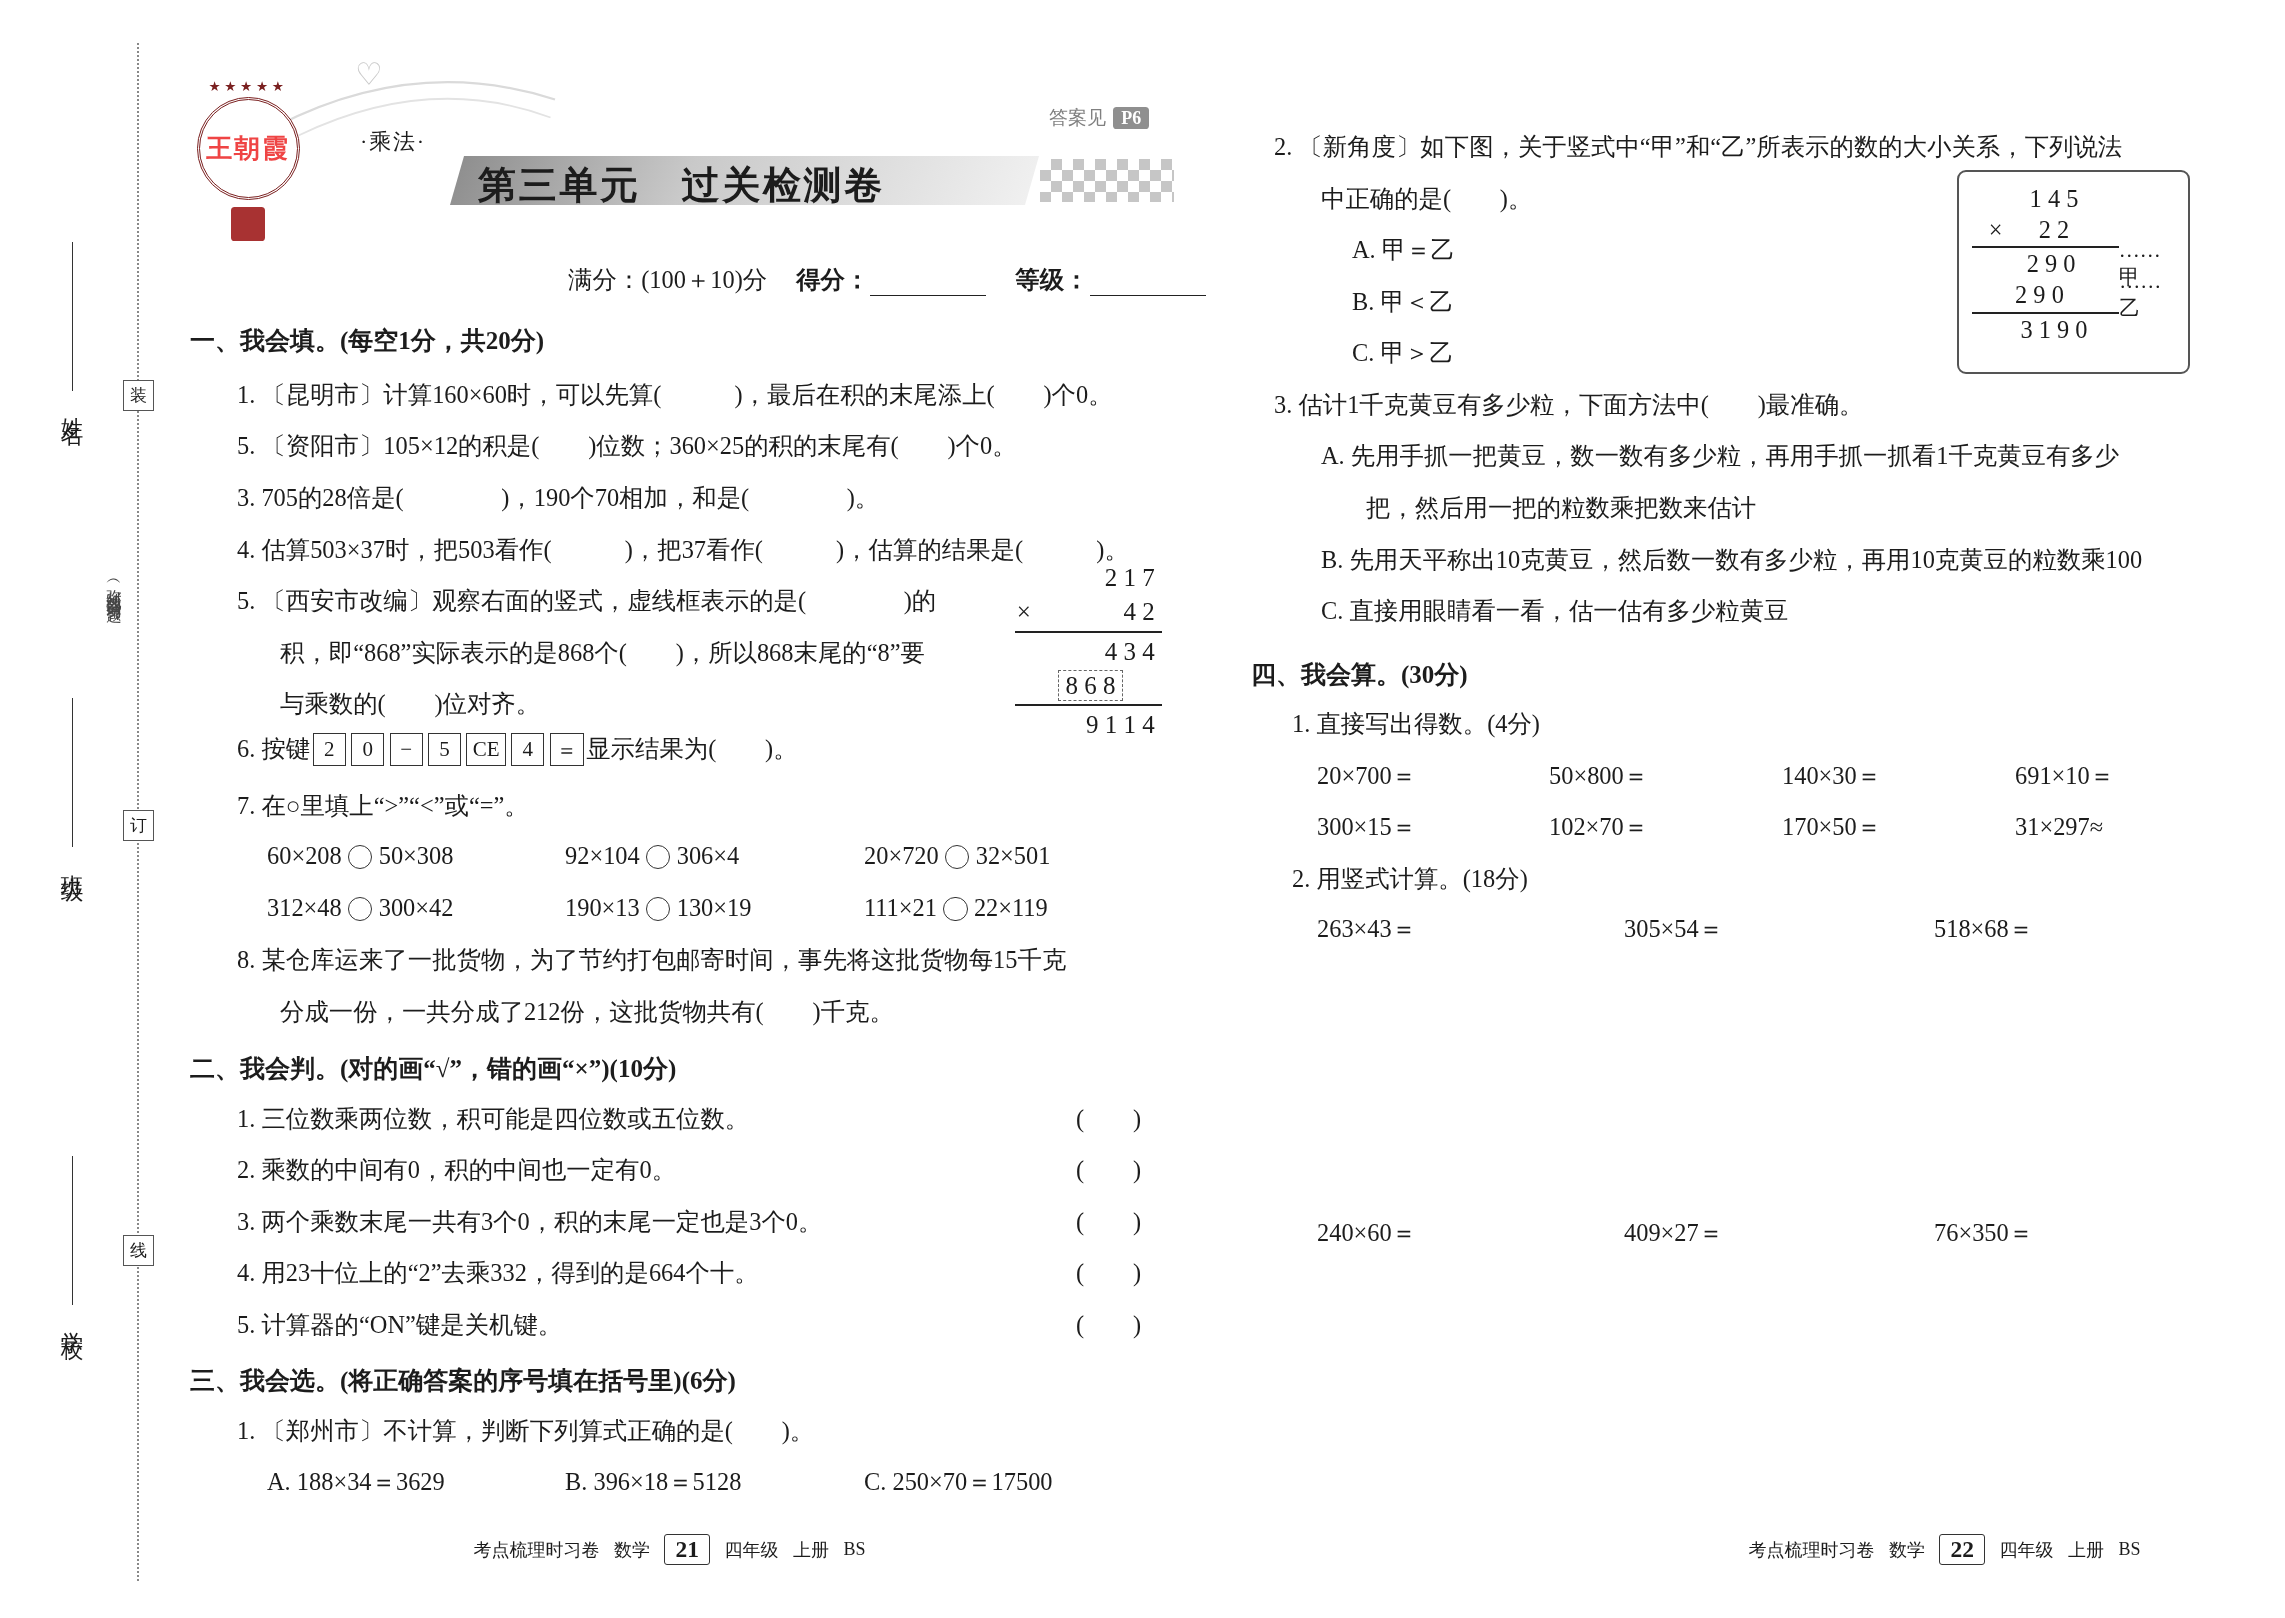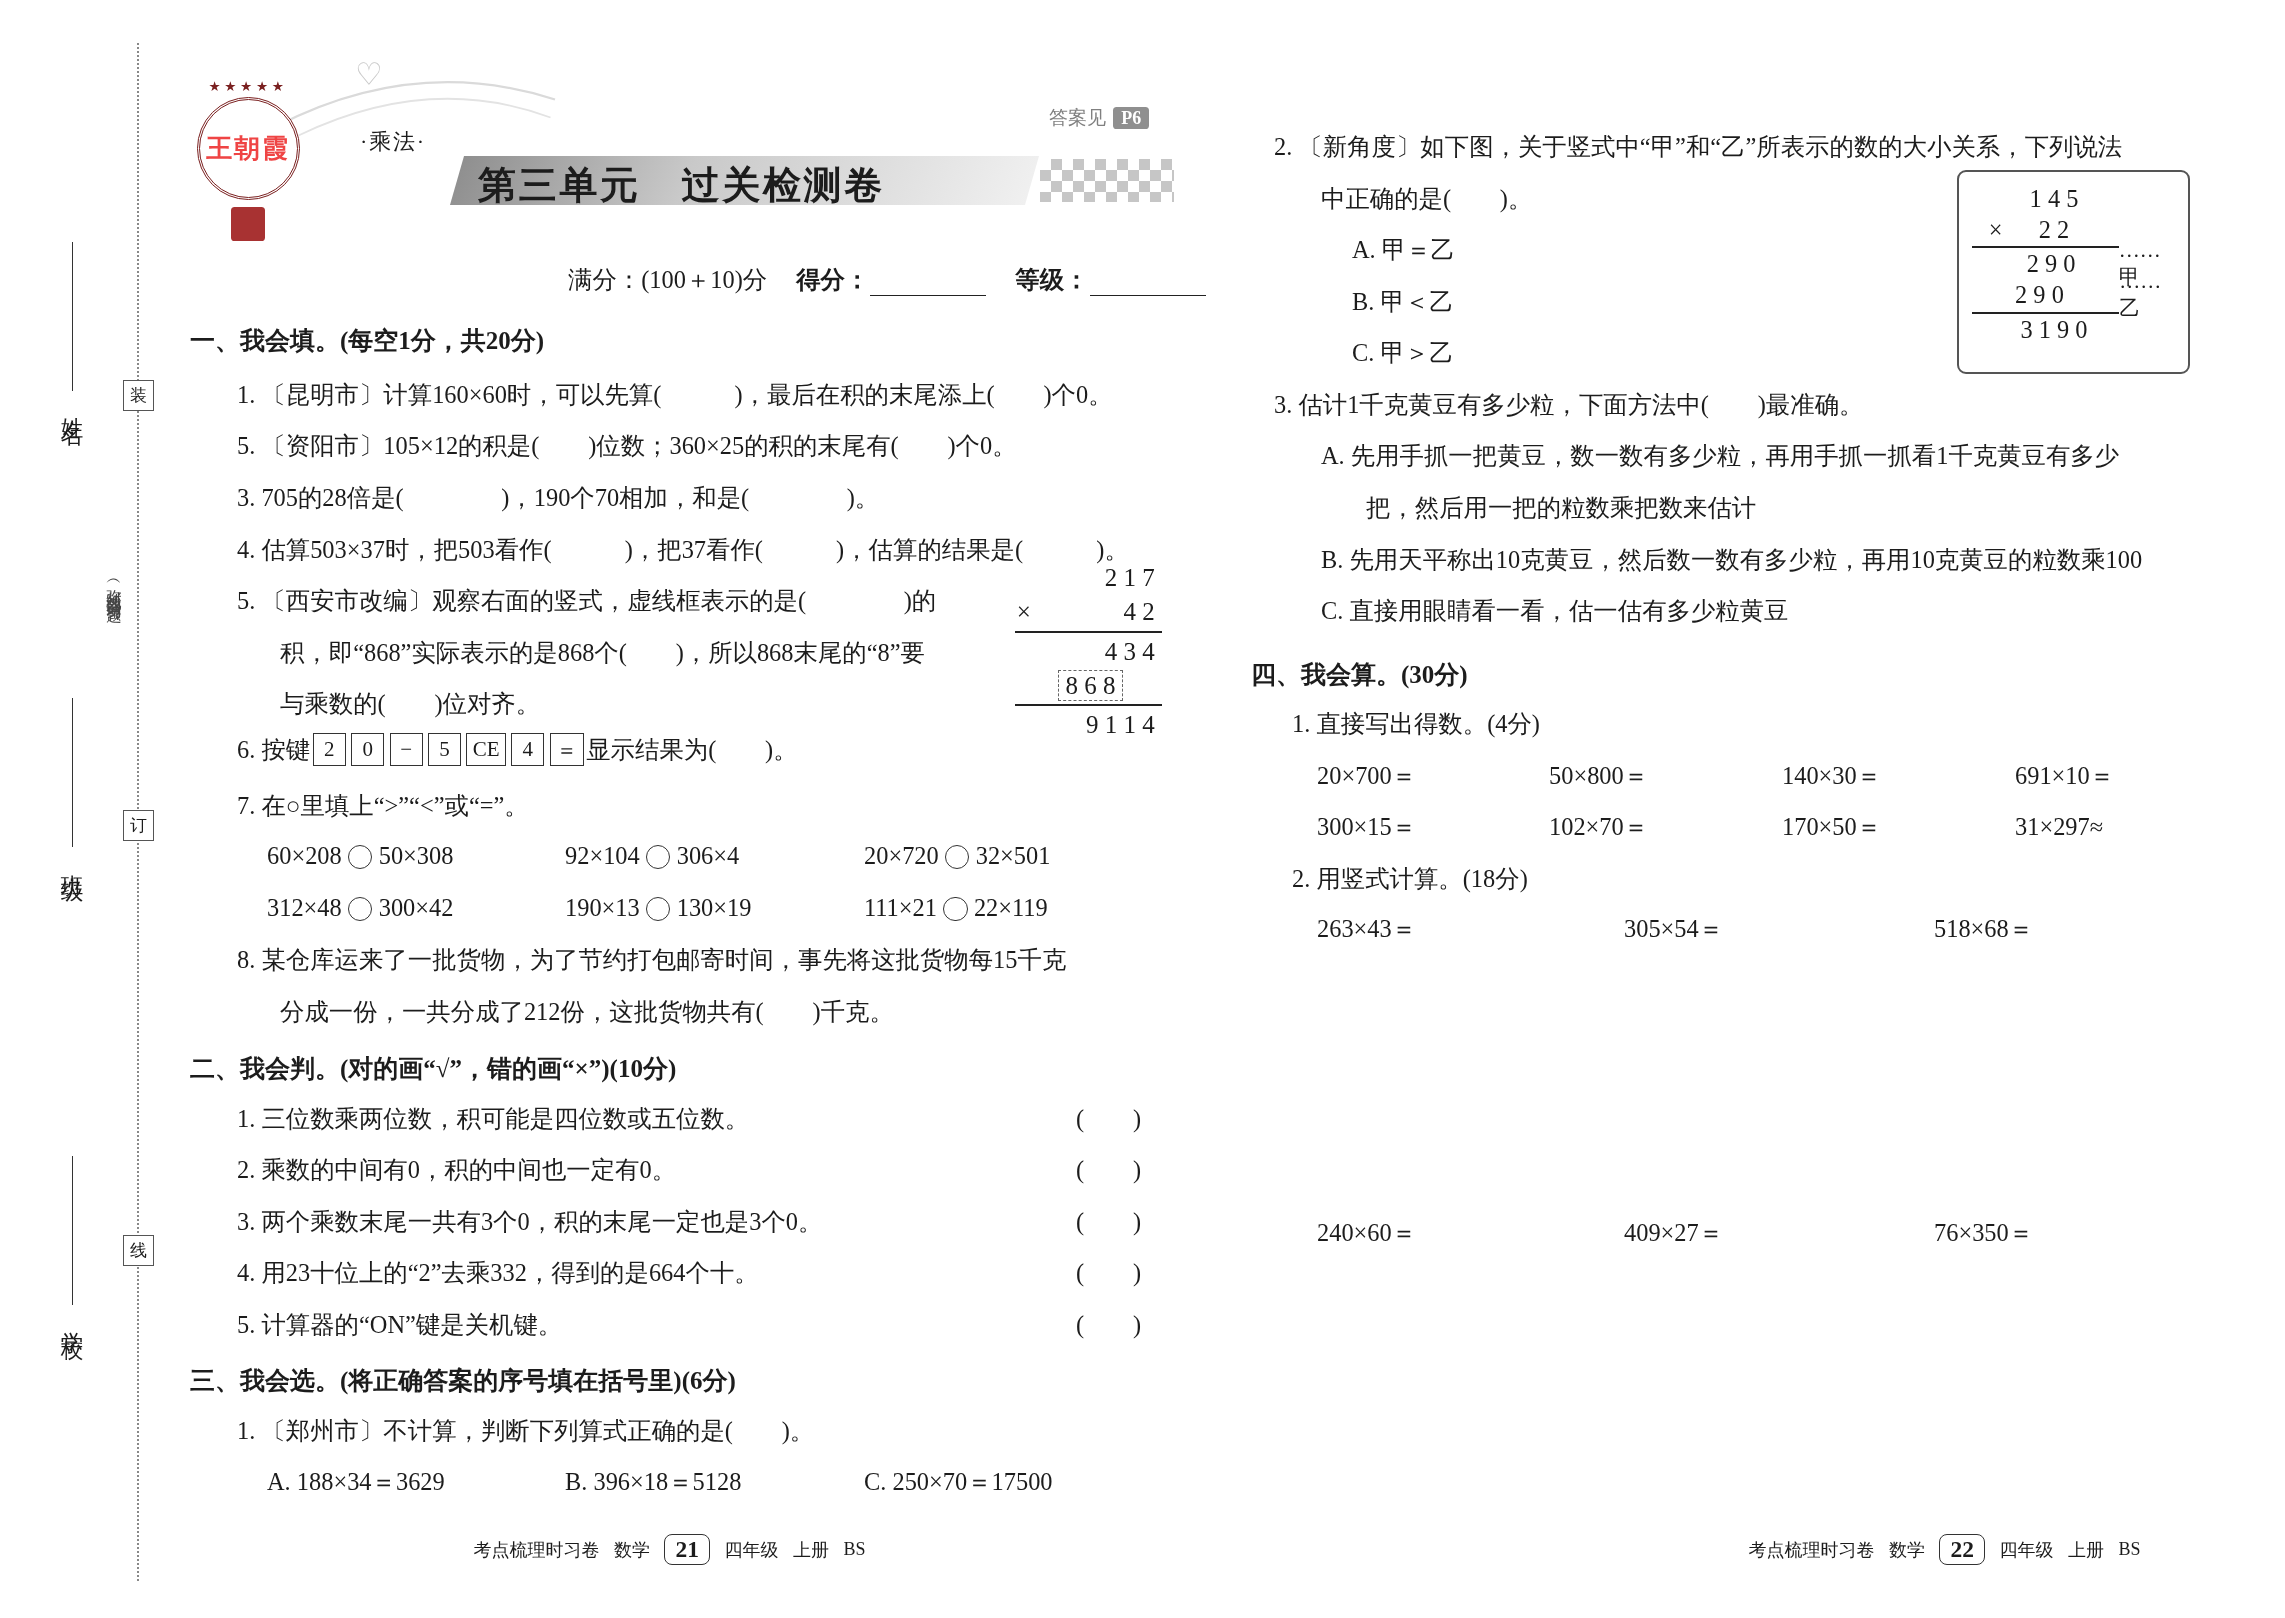--- a/index.html
+++ b/index.html
@@ -53,30 +53,30 @@
   .vcalc2{position:absolute;left:1957px;top:170px;width:233px;height:204px;border:2.3px solid #555;
           border-radius:9px;padding:11px 9px 7.2px 12.7px;font-size:24.4px;background:#fff;}
   .vcalc2 .r{display:flex;height:31px;align-items:center;}
   .vcalc2 .num{width:136px;text-align:center;padding-right:5.4px;position:relative;margin-left:17px;}
   .vcalc2 .num .sign{position:absolute;left:0;}
   .vcalc2 .shift{padding-right:29px;}
   .vcalc2 .lbl{font-size:21px;}
   .vcalc2 .rule{border:none;border-top:2.7px solid #222;margin:0.9px 0;width:147px;}
 
   
-  .keyrow{position:absolute;left:237px;top:733px;display:flex;align-items:center;font-size:24.4px;}
+  .keyrow{position:absolute;left:237px;top:733px;display:flex;font-size:24.4px;}
   .key{display:inline-flex;align-items:center;justify-content:center;min-width:33px;height:33px;
        border:1.8px solid #333;padding:0 5.4px;font-size:21px;margin:0 2.7px;background:#fff;}
   .cmp{font-size:24.4px;}
   .cmp-circle{display:inline-block;width:24.4px;height:24.4px;border:1.8px solid #333;border-radius:50%;
               vertical-align:-5.4px;margin:0 6.3px;}
 
   .footer{position:absolute;top:1534px;display:flex;align-items:center;justify-content:center;gap:14.5px;
           font-size:18px;width:615px;}
-  .pagebox{border:1.8px solid #333;border-radius:8px;padding:0 10px;font-size:23.5px;font-weight:bold;line-height:29px;}
+  .pagebox{border:1.8px solid #333;border-radius:3px;padding:0 10px;font-size:23.5px;font-weight:bold;line-height:29px;}
   .swoosh{position:absolute;left:271px;top:50px;}
   .heart{position:absolute;left:355px;top:56px;font-size:31px;color:#c9c9c9;}
 </style>
 </head>
 <body>
 
 <div class="sheet">
 
   <div class="dotline"></div>
   <div class="bindbox" style="top:380px">

